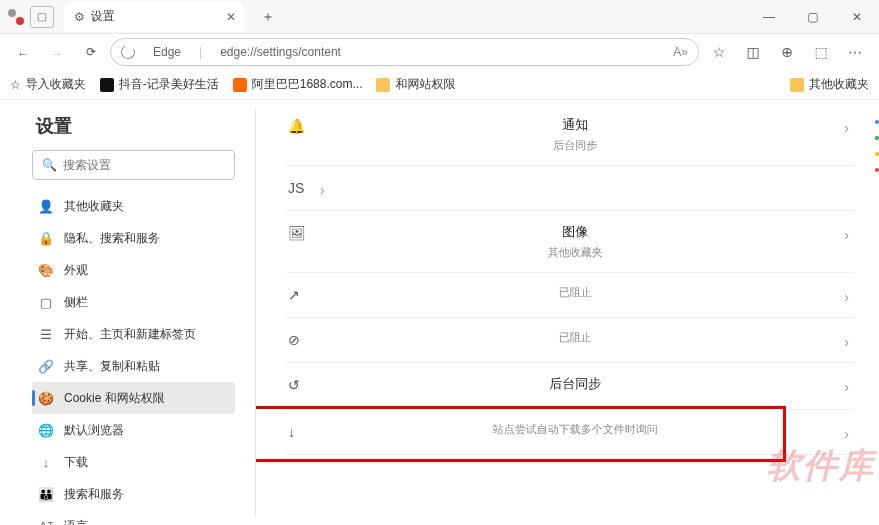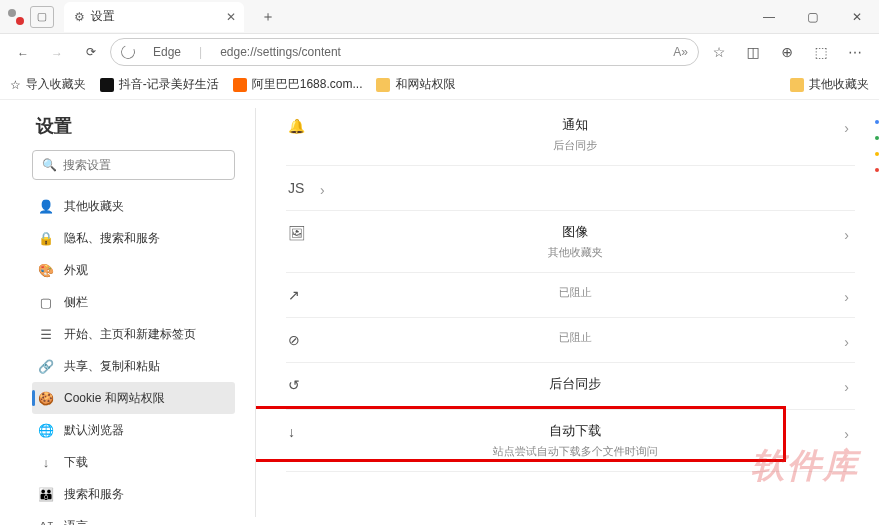--- a/index.html
+++ b/index.html
@@ -53,21 +53,21 @@
 .vsep { width: 1px; background: #e5e5e5; margin: 8px 0; }
 .content { flex: 1; overflow-y: scroll; padding: 4px 24px 10px 30px; position: relative; }
 .setting-row { display: flex; align-items: flex-start; padding: 12px 6px 12px 2px; border-bottom: 1px solid #eee; gap: 14px; }
 .setting-row:last-child { border-bottom: none; }
 .setting-row .row-icon { width: 18px; color: #555; font-size: 14px; margin-top: 2px; }
 .setting-row .row-body { flex: 1; text-align: center; }
 .setting-row .row-title { font-size: 13px; color: #222; margin-bottom: 4px; }
 .setting-row .row-sub { font-size: 11px; color: #8a8a8a; }
 .setting-row .chev { color: #999; font-size: 14px; margin-top: 4px; }
 .highlight-box { position: absolute; border: 3px solid #e60000; pointer-events: none; }
-.watermark { position: absolute; right: 20px; bottom: 36px; text-align: center; pointer-events: none; }
+.watermark { position: absolute; right: 4px; bottom: 36px; text-align: center; pointer-events: none; }
 .watermark .wm1 { font-size: 34px; font-weight: 700; color: rgba(220,40,40,0.28); font-style: italic; letter-spacing: 2px; }
 .watermark .wm2 { font-size: 16px; color: rgba(220,40,40,0.25); }
 
 
 .content::-webkit-scrollbar { width: 12px; }
 .content::-webkit-scrollbar-track { background: #f0f0f0; }
 .content::-webkit-scrollbar-thumb { background: #c5c5c5; border-radius: 6px; }
 
 
 .side-ind { position: absolute; right: 0; top: 120px; width: 4px; display: flex; flex-direction: column; gap: 12px; }
@@ -234,21 +234,20 @@
       <div class="setting-row">
         <span class="row-icon">↺</span>
     <div class="row-body">
           <div class="row-title">后台同步</div>
         </div>
     <span class="chev">›</span>
       </div>
       <div class="setting-row">
         <span class="row-icon">↓</span>
     <div class="row-body">
-          <div class="row-title">自动下载</div>
     <div class="row-sub">站点尝试自动下载多个文件时询问</div>
         </div>
     <span class="chev">›</span>
       </div>
       <div class="highlight-box" style="left:-6px; top:306px; width:536px; height:56px;"></div>
   </div>
 </div>
 
 <div class="watermark">
   <div class="wm1">软件库</div>

